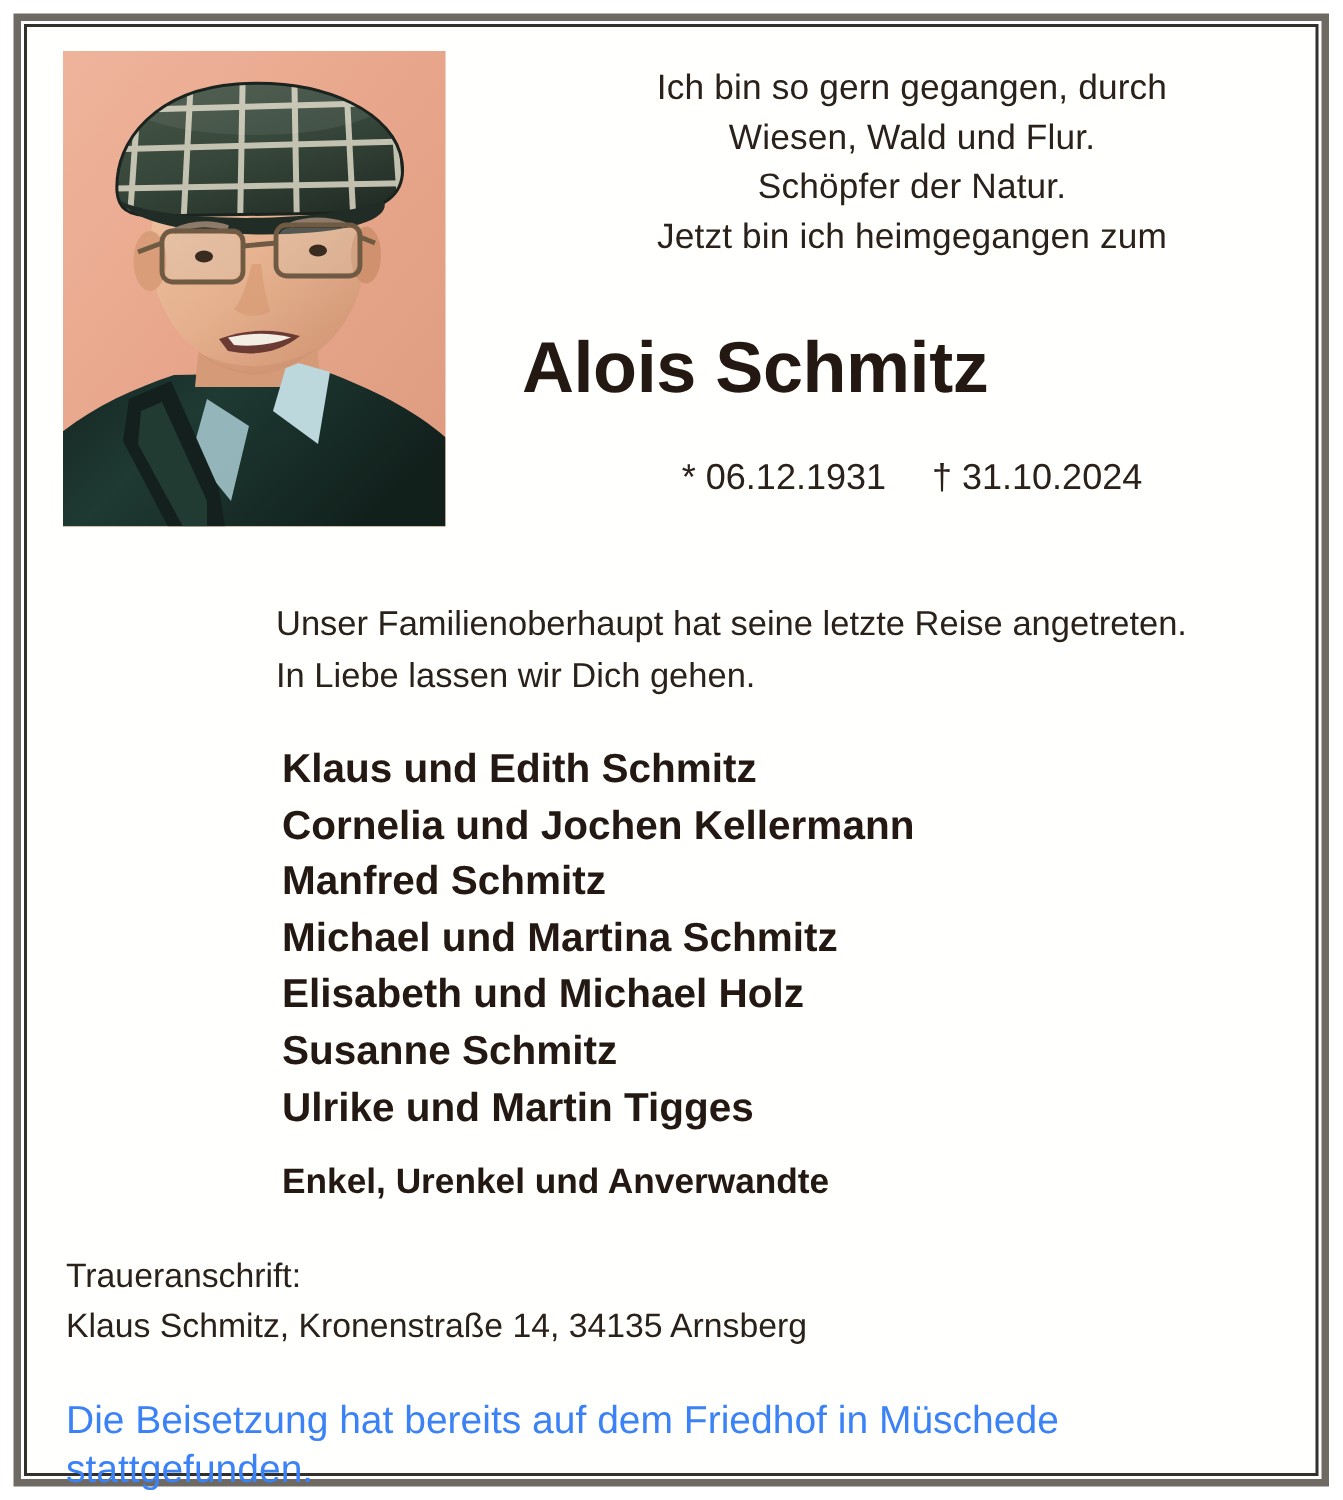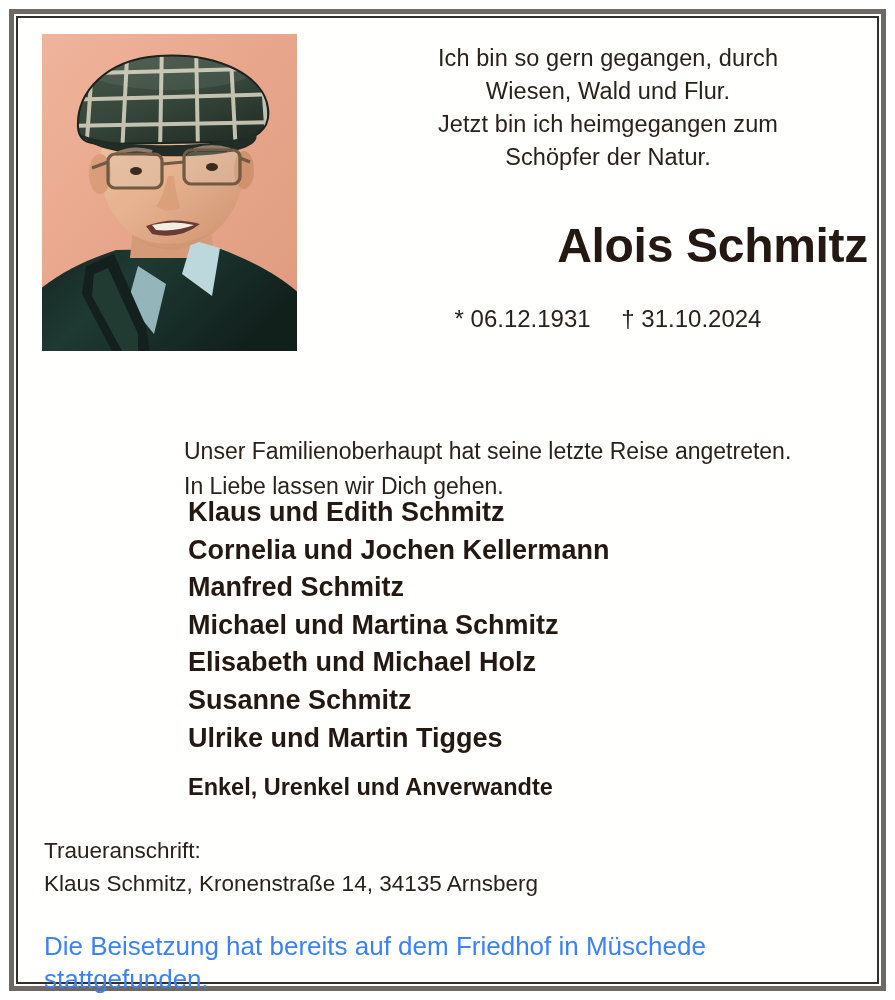--- a/index.html
+++ b/index.html
@@ -66,21 +66,21 @@
     letter-spacing: 0.1px;
   }
   .poem-line { white-space: nowrap; }
 
   
   .deceased-name {
     position: absolute;
     left: 330px;
     top: 200px;
     width: 520px;
-    text-align: right;
+    text-align: left;
     color: #241812;
     font-size: 48px;
     font-weight: bold;
     letter-spacing: -0.3px;
     line-height: 56px;
   }
 
   
   .dates {
     position: absolute;
@@ -97,21 +97,20 @@
 
   
   .intro {
     position: absolute;
     left: 166px;
     top: 380px;
     width: 680px;
     color: #2b211b;
     font-size: 23px;
     line-height: 35px;
-    margin-top: 36px;
   }
 
   
   .mourners {
     position: absolute;
     left: 170px;
     top: 476px;
     width: 640px;
     color: #241812;
     font-size: 27px;
@@ -250,22 +249,22 @@
             <path d="M110 191 Q132 186 152 191 Q134 198 114 196 Z" fill="#f2eee4"></path>
 
             <path d="M92 202 Q130 220 170 198 Q150 214 128 216 Q106 214 92 202 Z" fill="#c98f6c" opacity="0.45"></path>
           </g>
         </svg>
       </div>
 
       <div class="poem">
         <div class="poem-line">Ich bin so gern gegangen, durch</div>
         <div class="poem-line">Wiesen, Wald und Flur.</div>
+        <div class="poem-line">Schöpfer der Natur.</div>
         <div class="poem-line">Jetzt bin ich heimgegangen zum</div>
-        <div class="poem-line">Schöpfer der Natur.</div>
       </div>
 
       <div class="deceased-name">Alois Schmitz</div>
 
       <div class="dates">
         <span class="date-birth">* 06.12.1931</span>
         <span class="date-death">† 31.10.2024</span>
       </div>
 
       <div class="intro">

